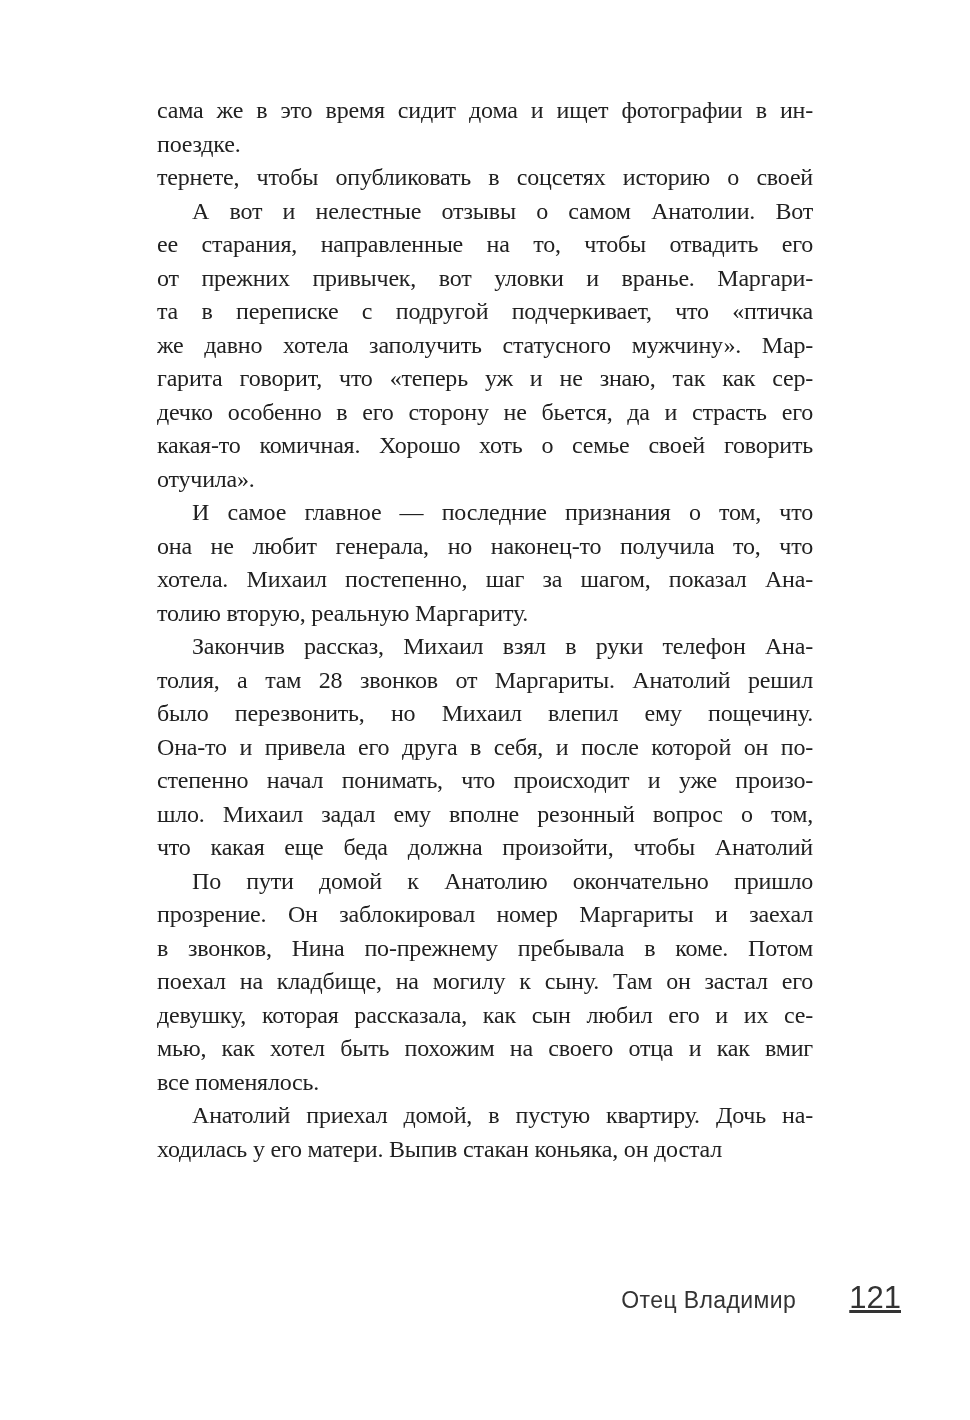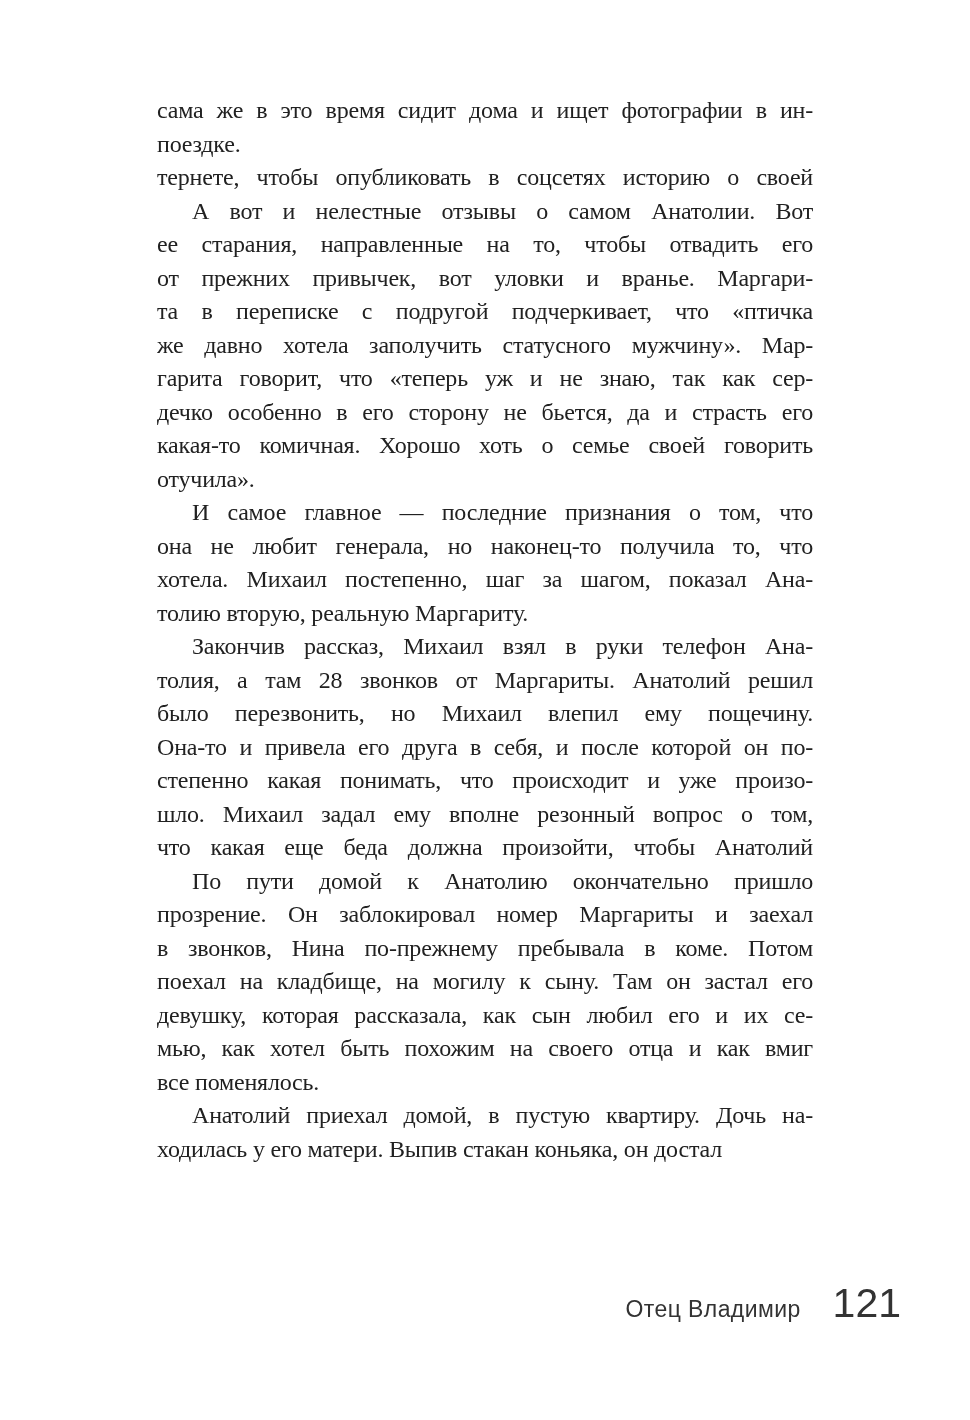--- a/index.html
+++ b/index.html
@@ -39,31 +39,32 @@
     text-indent: 35px;
   }
   .footer {
     position: absolute;
     left: 157px;
     top: 1280px;
     width: 744px;
     display: flex;
     justify-content: flex-end;
     align-items: baseline;
-    gap: 32px;
+    gap: 53px;
     font-family: "Liberation Sans", "DejaVu Sans", sans-serif;
   }
   .running-title {
     font-size: 23px;
     letter-spacing: 0.4px;
     color: var(--footer, #333333);
   }
   .page-number {
-    font-size: 41px;
+    font-size: 31px;
     color: var(--footer, #333333);
+    text-decoration: underline;
   }
 </style>
 </head>
 <body>
 
 <div class="page">
   <div class="text-block" id="text-block">
       <div class="line">сама же в это время сидит дома и ищет фотографии в ин-</div>
       <div class="line last">поездке.</div>
       <div class="line">тернете, чтобы опубликовать в соцсетях историю о своей</div>
@@ -77,21 +78,21 @@
       <div class="line">какая-то комичная. Хорошо хоть о семье своей говорить</div>
       <div class="line last">отучила».</div>
       <div class="line first-indent">И самое главное — последние признания о том, что</div>
       <div class="line">она не любит генерала, но наконец-то получила то, что</div>
       <div class="line">хотела. Михаил постепенно, шаг за шагом, показал Ана-</div>
       <div class="line last">толию вторую, реальную Маргариту.</div>
       <div class="line first-indent">Закончив рассказ, Михаил взял в руки телефон Ана-</div>
       <div class="line">толия, а там 28 звонков от Маргариты. Анатолий решил</div>
       <div class="line">было перезвонить, но Михаил влепил ему пощечину.</div>
       <div class="line">Она-то и привела его друга в себя, и после которой он по-</div>
-      <div class="line">степенно какая понимать, что происходит и уже произо-</div>
+      <div class="line">степенно начал понимать, что происходит и уже произо-</div>
       <div class="line">шло. Михаил задал ему вполне резонный вопрос о том,</div>
       <div class="line">что какая еще беда должна произойти, чтобы Анатолий</div>
       <div class="line first-indent">По пути домой к Анатолию окончательно пришло</div>
       <div class="line">прозрение. Он заблокировал номер Маргариты и заехал</div>
       <div class="line">в звонков, Нина по-прежнему пребывала в коме. Потом</div>
       <div class="line">поехал на кладбище, на могилу к сыну. Там он застал его</div>
       <div class="line">девушку, которая рассказала, как сын любил его и их се-</div>
       <div class="line">мью, как хотел быть похожим на своего отца и как вмиг</div>
       <div class="line last">все поменялось.</div>
       <div class="line first-indent">Анатолий приехал домой, в пустую квартиру. Дочь на-</div>

